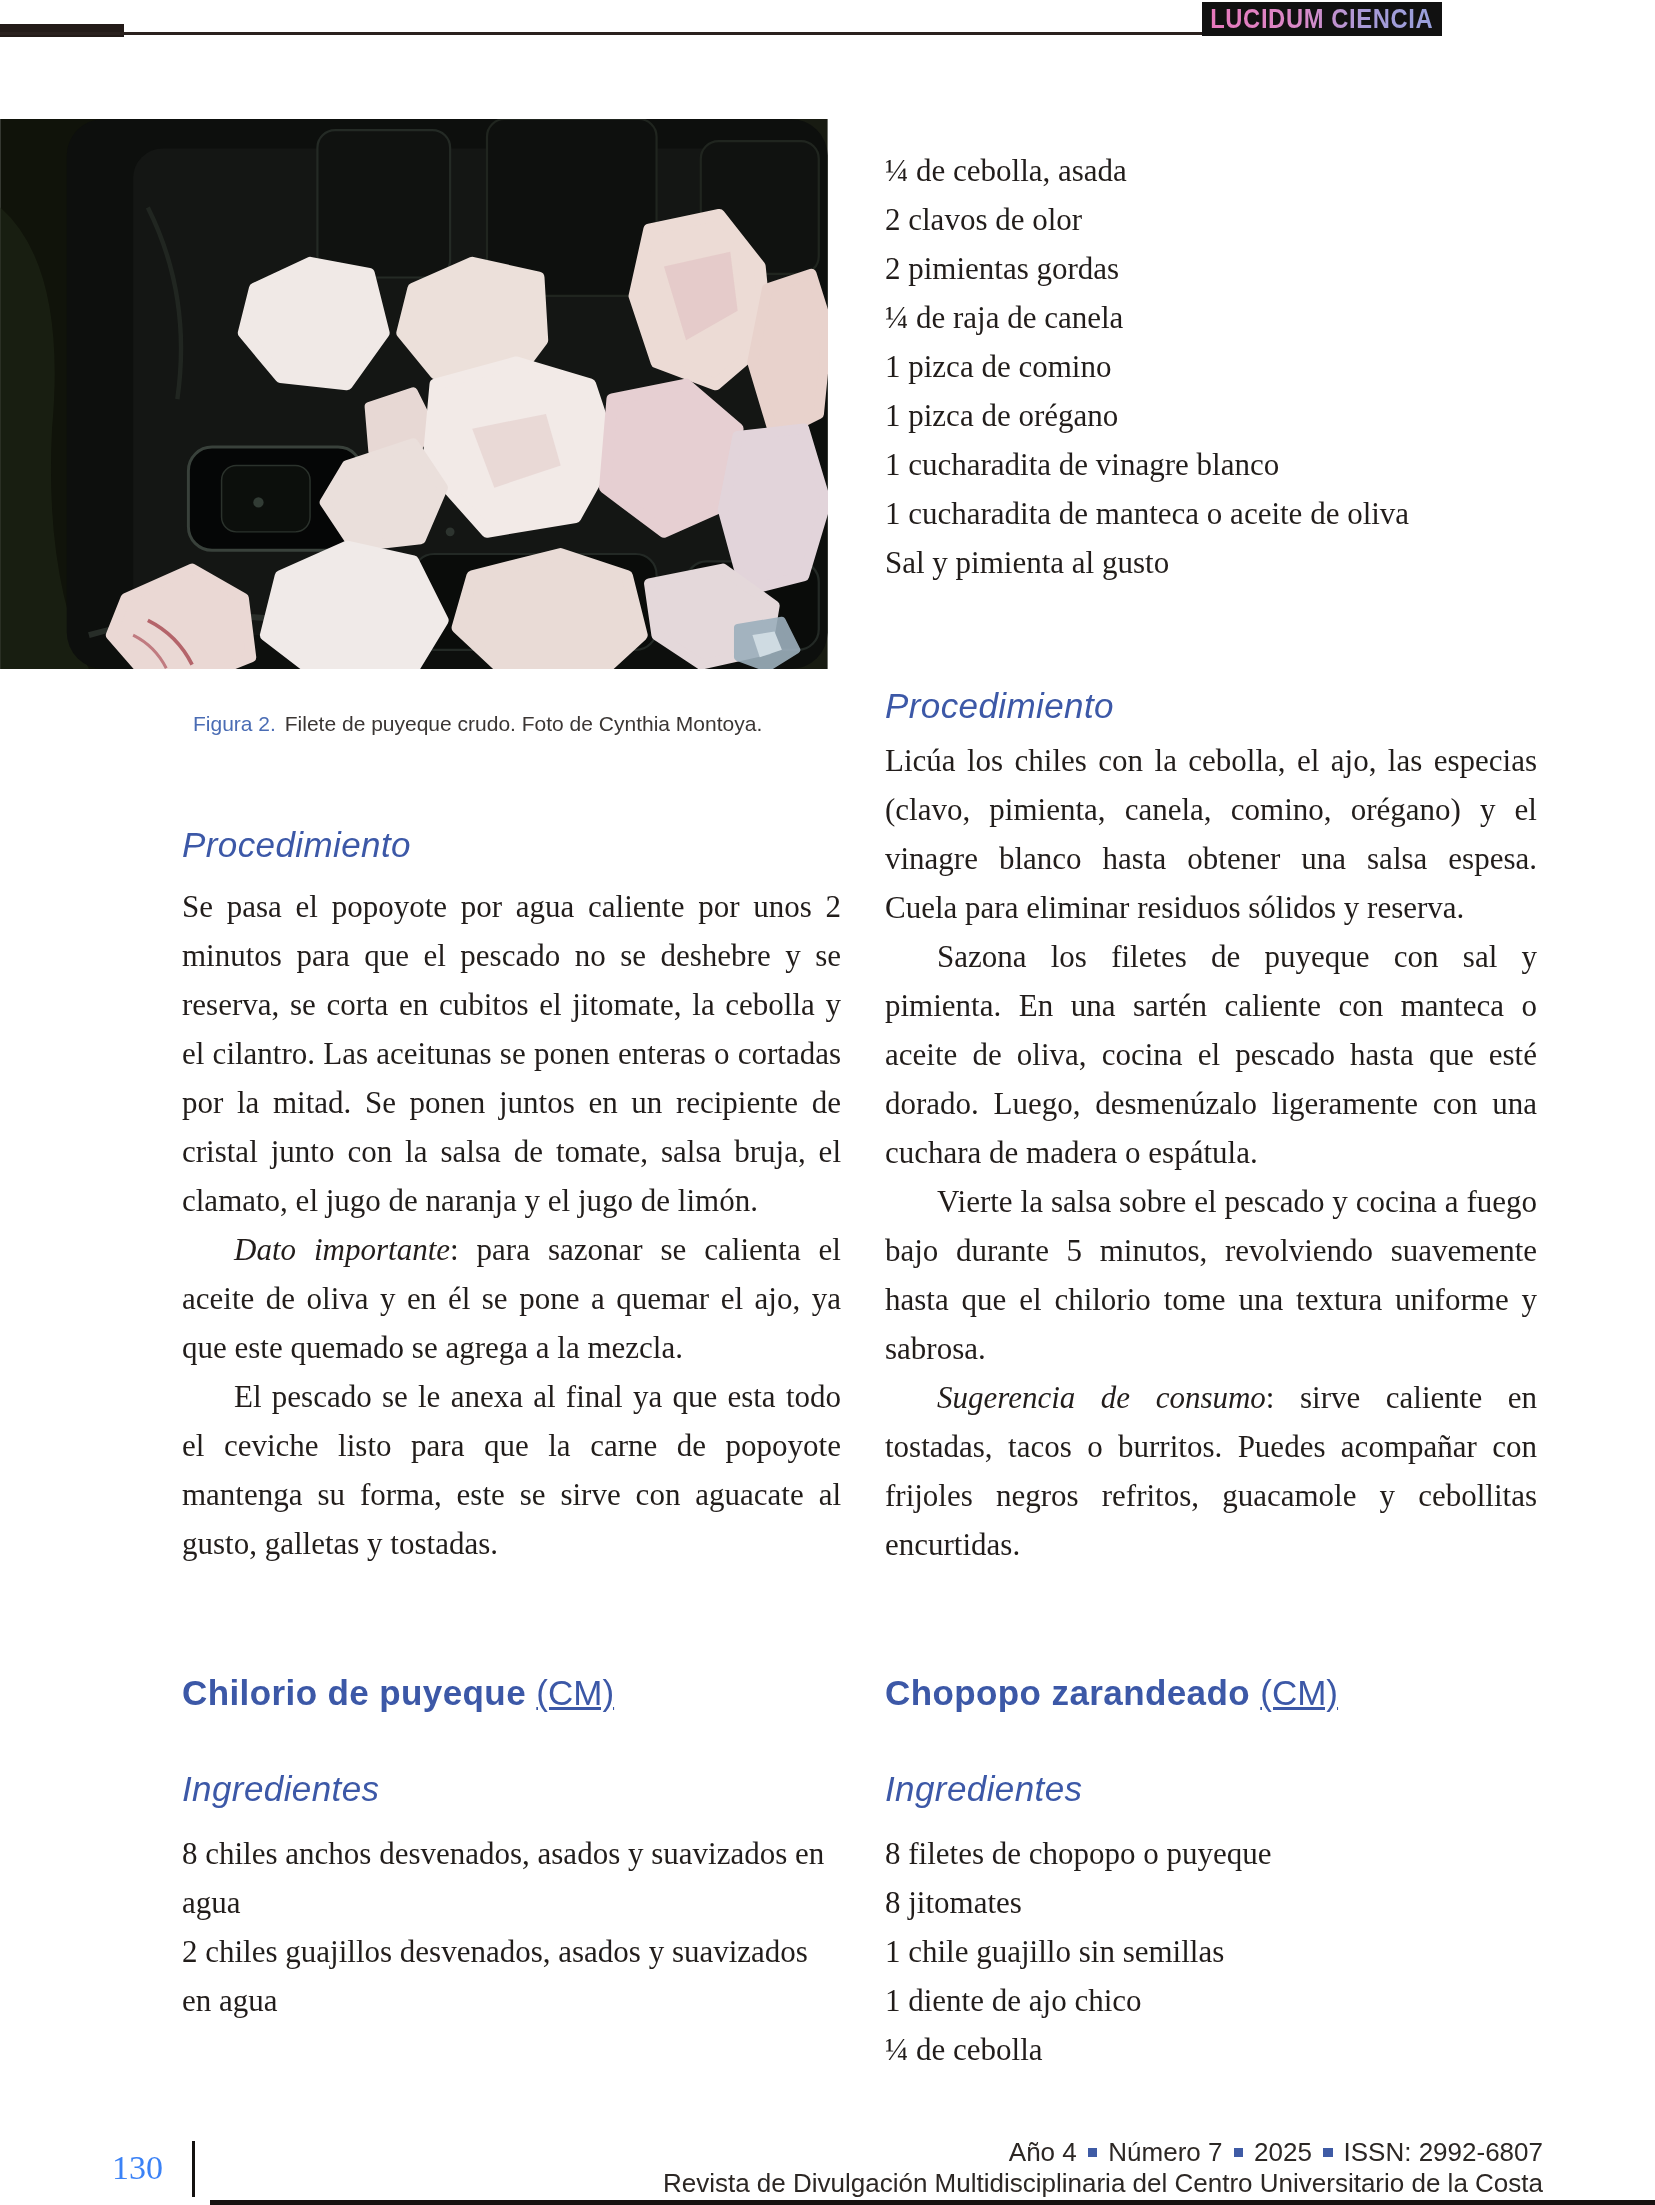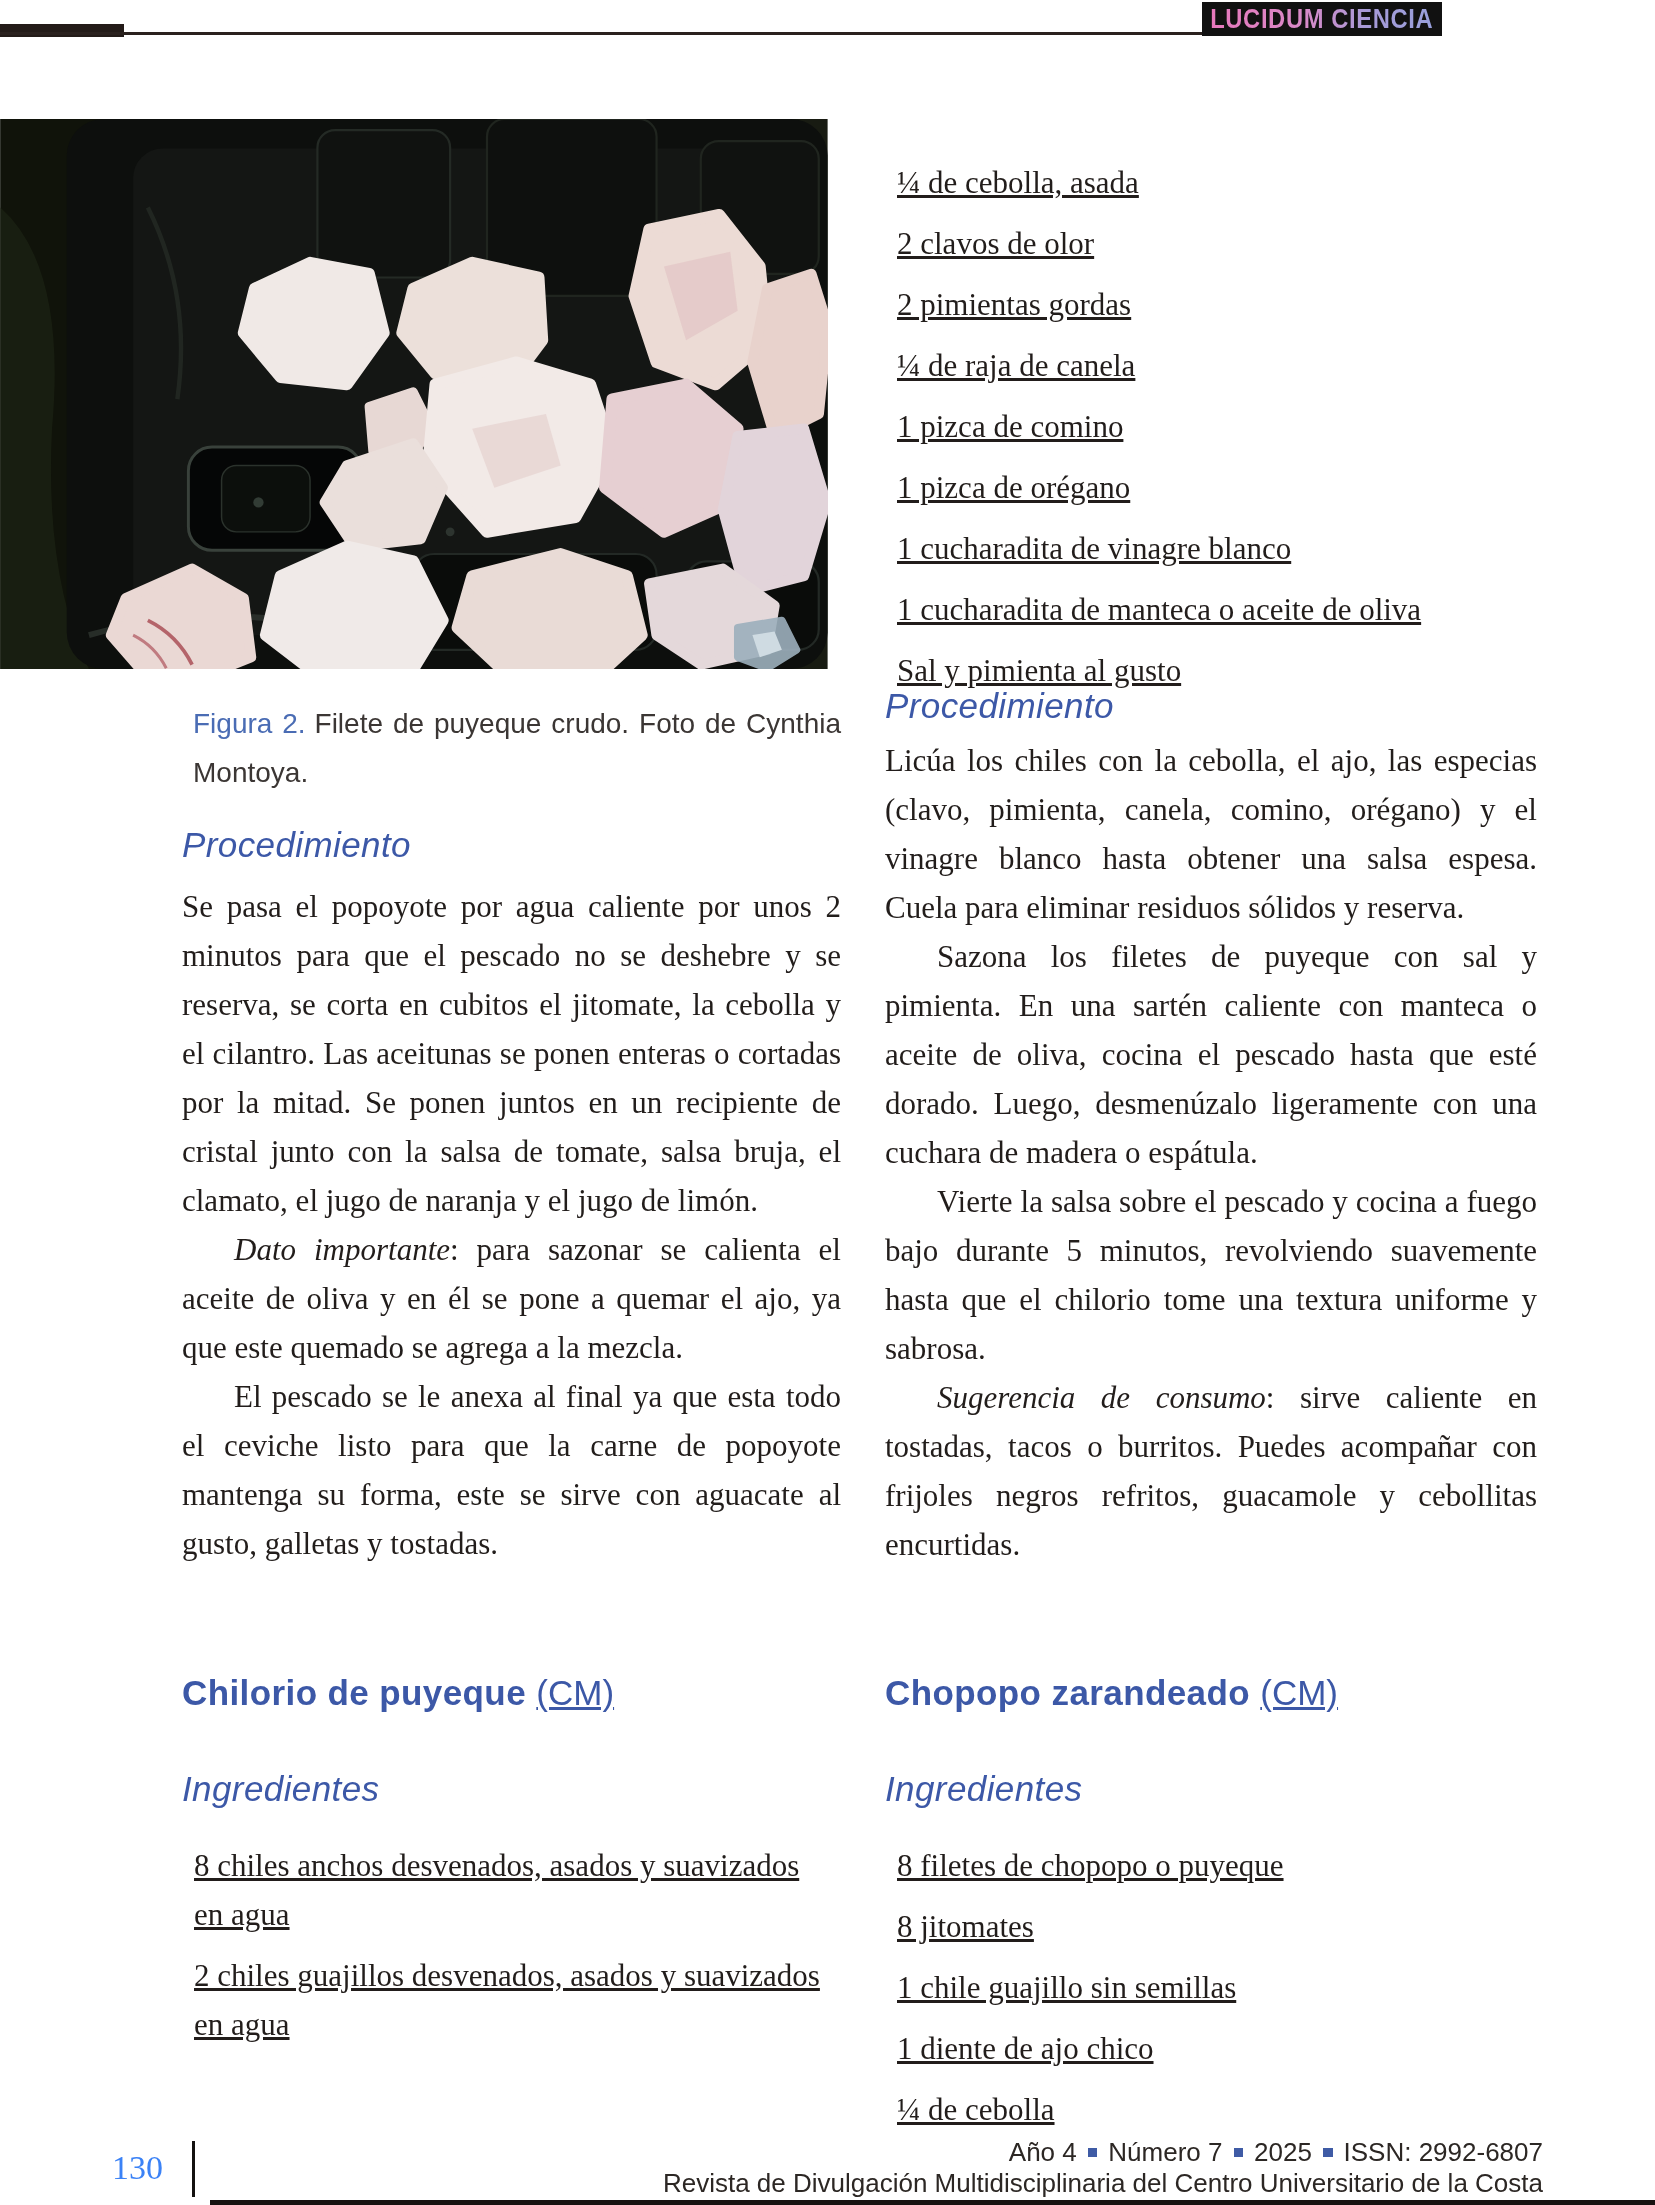--- a/index.html
+++ b/index.html
@@ -18,40 +18,40 @@
   .brand span{
     font-family:"Liberation Sans",sans-serif;font-weight:700;font-size:27px;letter-spacing:0.7px;
     transform:scaleX(.88);white-space:nowrap;
     background:linear-gradient(90deg,#e778bc 0%,#d88ac8 42%,#a79ad7 70%,#98a0dc 100%);
     -webkit-background-clip:text;background-clip:text;color:transparent;
   }
   
   .photo{position:absolute;left:0;top:119px;width:828px;height:550px;}
   .caption{
     position:absolute;left:193px;top:699px;width:648px;
-    font-family:"Liberation Sans",sans-serif;font-size:28px;line-height:49px;
+    font-family:"Liberation Sans",sans-serif;font-size:21px;line-height:49px;
     color:#3b3634;text-align:justify;
   }
   .figlabel{color:#4a6cb4;margin-right:8.9px;}
   
   .h-it{
     position:absolute;font-family:"Liberation Sans",sans-serif;font-style:italic;
     font-size:35px;color:#3c58a7;letter-spacing:0.4px;white-space:nowrap;
   }
   .h-recipe{
     position:absolute;font-family:"Liberation Sans",sans-serif;font-size:35px;
     color:#3c58a7;white-space:nowrap;
   }
   .h-recipe b{font-weight:700;letter-spacing:0.4px;}
   .h-recipe .cm{font-weight:400;margin-left:10.3px;text-decoration:underline;}
   
   .col{position:absolute;font-size:31px;line-height:49px;text-align:justify;hyphens:auto;}
   .col p{margin:0;}
   .col p.ind{text-indent:52px;}
-  .ing{margin:12px;text-decoration:underline;}
+  .ing{margin:0;}
   .ilead{font-style:italic;}
   
   .pageno{position:absolute;left:112px;top:2141px;font-size:34px;color:#3b82f6;margin-top:8px;}
   .vbar{position:absolute;left:192px;top:2141px;width:3px;height:56px;background:#141110;}
   .footer{
     position:absolute;right:112px;top:2137px;text-align:right;
     font-family:"Liberation Sans",sans-serif;font-size:26px;line-height:31px;color:#2c2724;
     white-space:nowrap;
   }
   .sq{display:inline-block;width:9.6px;height:9.6px;background:#3f5ba5;margin:0 11px 3px 11px;vertical-align:middle;}

